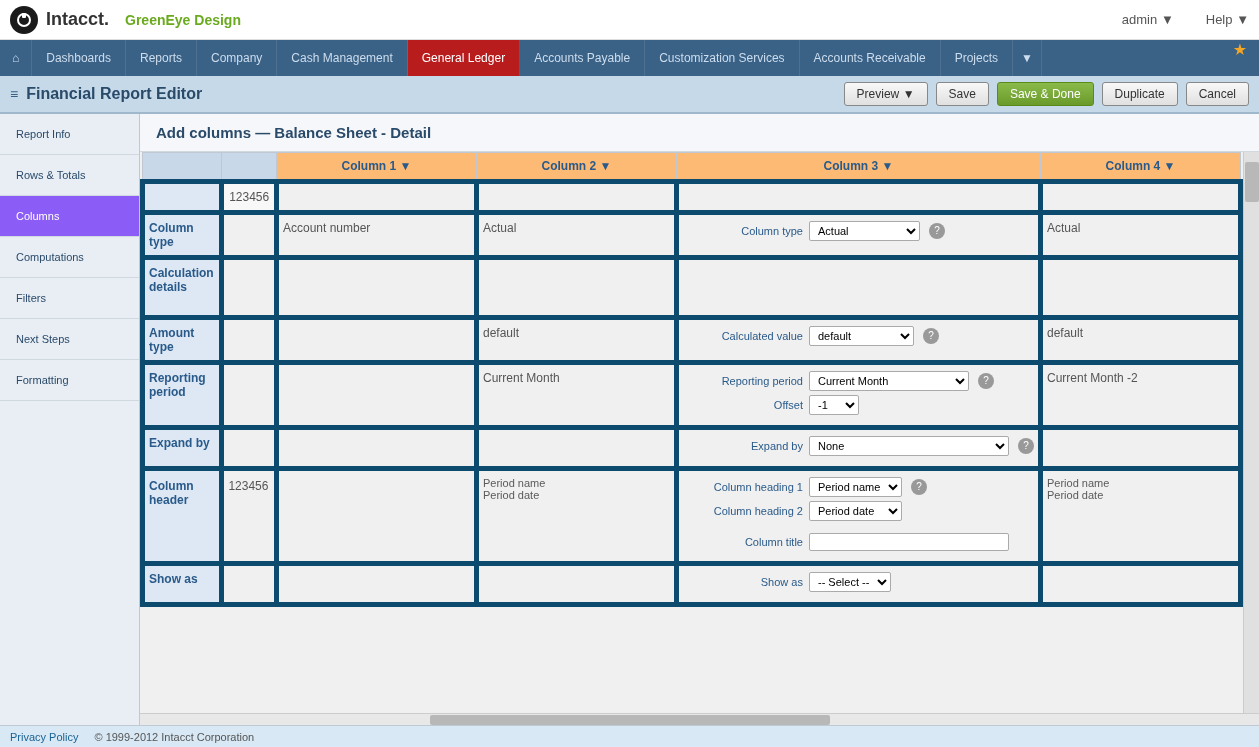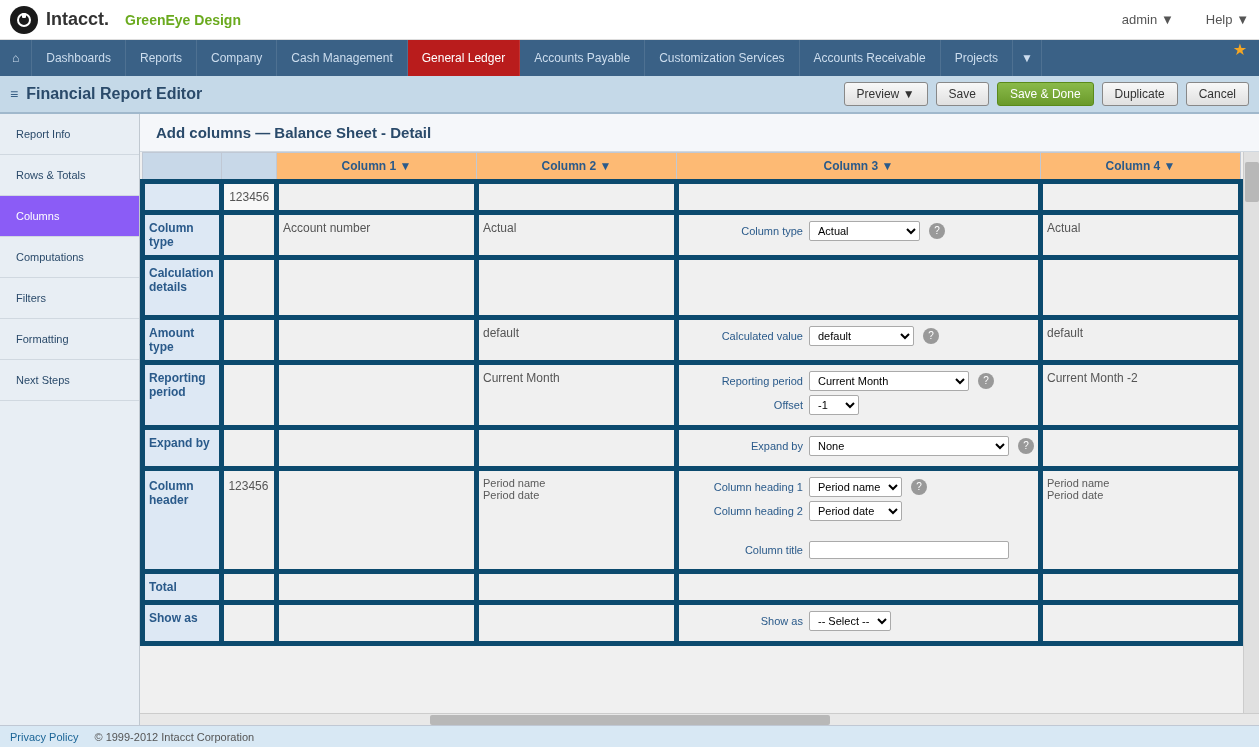--- a/index.html
+++ b/index.html
@@ -309,22 +309,22 @@
 </div>
 
 <div id="main-layout">
 
   <div id="sidebar">
     <div class="sidebar-item">Report Info</div>
     <div class="sidebar-item">Rows &amp; Totals</div>
     <div class="sidebar-item active">Columns</div>
     <div class="sidebar-item">Computations</div>
     <div class="sidebar-item">Filters</div>
+    <div class="sidebar-item">Next Steps</div>
     <div class="sidebar-item">Formatting</div>
-    <div class="sidebar-item">Next Steps</div>
   </div>
 
   <div style="flex:1; display:flex; flex-direction:column; overflow:hidden;">
     <div id="content-header">Add columns — Balance Sheet - Detail</div>
 
     <div style="flex:1; overflow:auto; display:flex;">
       <div style="flex:1; overflow:auto;">
         <table id="report-table">
           <thead>
             <tr>
@@ -466,39 +466,31 @@
                   <span class="help-icon">?</span>
                 </div>
                 <div class="field-row" style="">
                   <span class="field-label">Column heading 2</span>
                   <select>
                     <option>Period date</option>
                     <option>Period name</option>
                     <option>Column title</option>
                   </select>
                 </div>
-                <div class="field-row" style="margin-top:20px;">
+                <div class="field-row" style="margin-top:12px;">
                   <span class="field-label">Column title</span>
                   <input type="text" value="" style="">
                 </div>
               </td>
               <td style="vertical-align:top;">
                 <div class="period-name-text">Period name</div>
                 <div class="period-name-text">Period date</div>
               </td>
             </tr>
 
-            <tr>
-              <td class="row-label-cell">Total</td>
-              <td></td>
-              <td></td>
-              <td></td>
-              <td></td>
-              <td></td>
-            </tr>
 
             <tr>
               <td class="row-label-cell">Show as</td>
               <td></td>
               <td></td>
               <td></td>
               <td>
                 <div class="field-row">
                   <span class="field-label">Show as</span>
                   <select>

